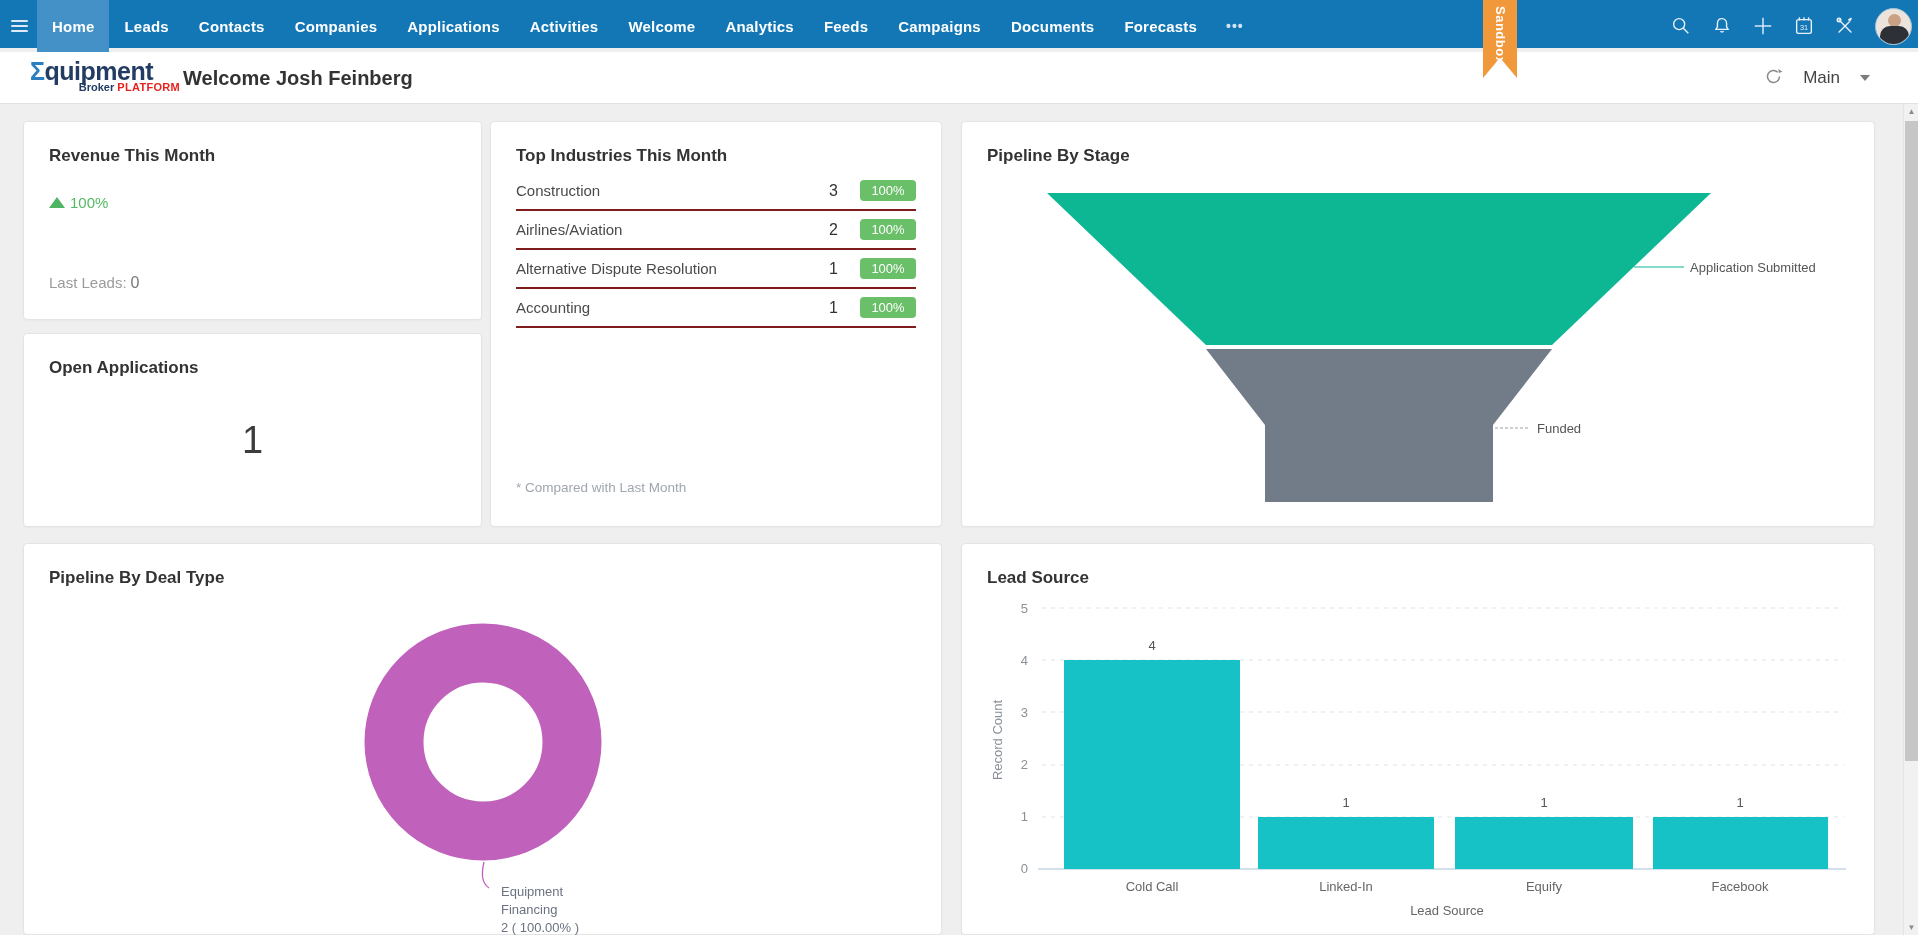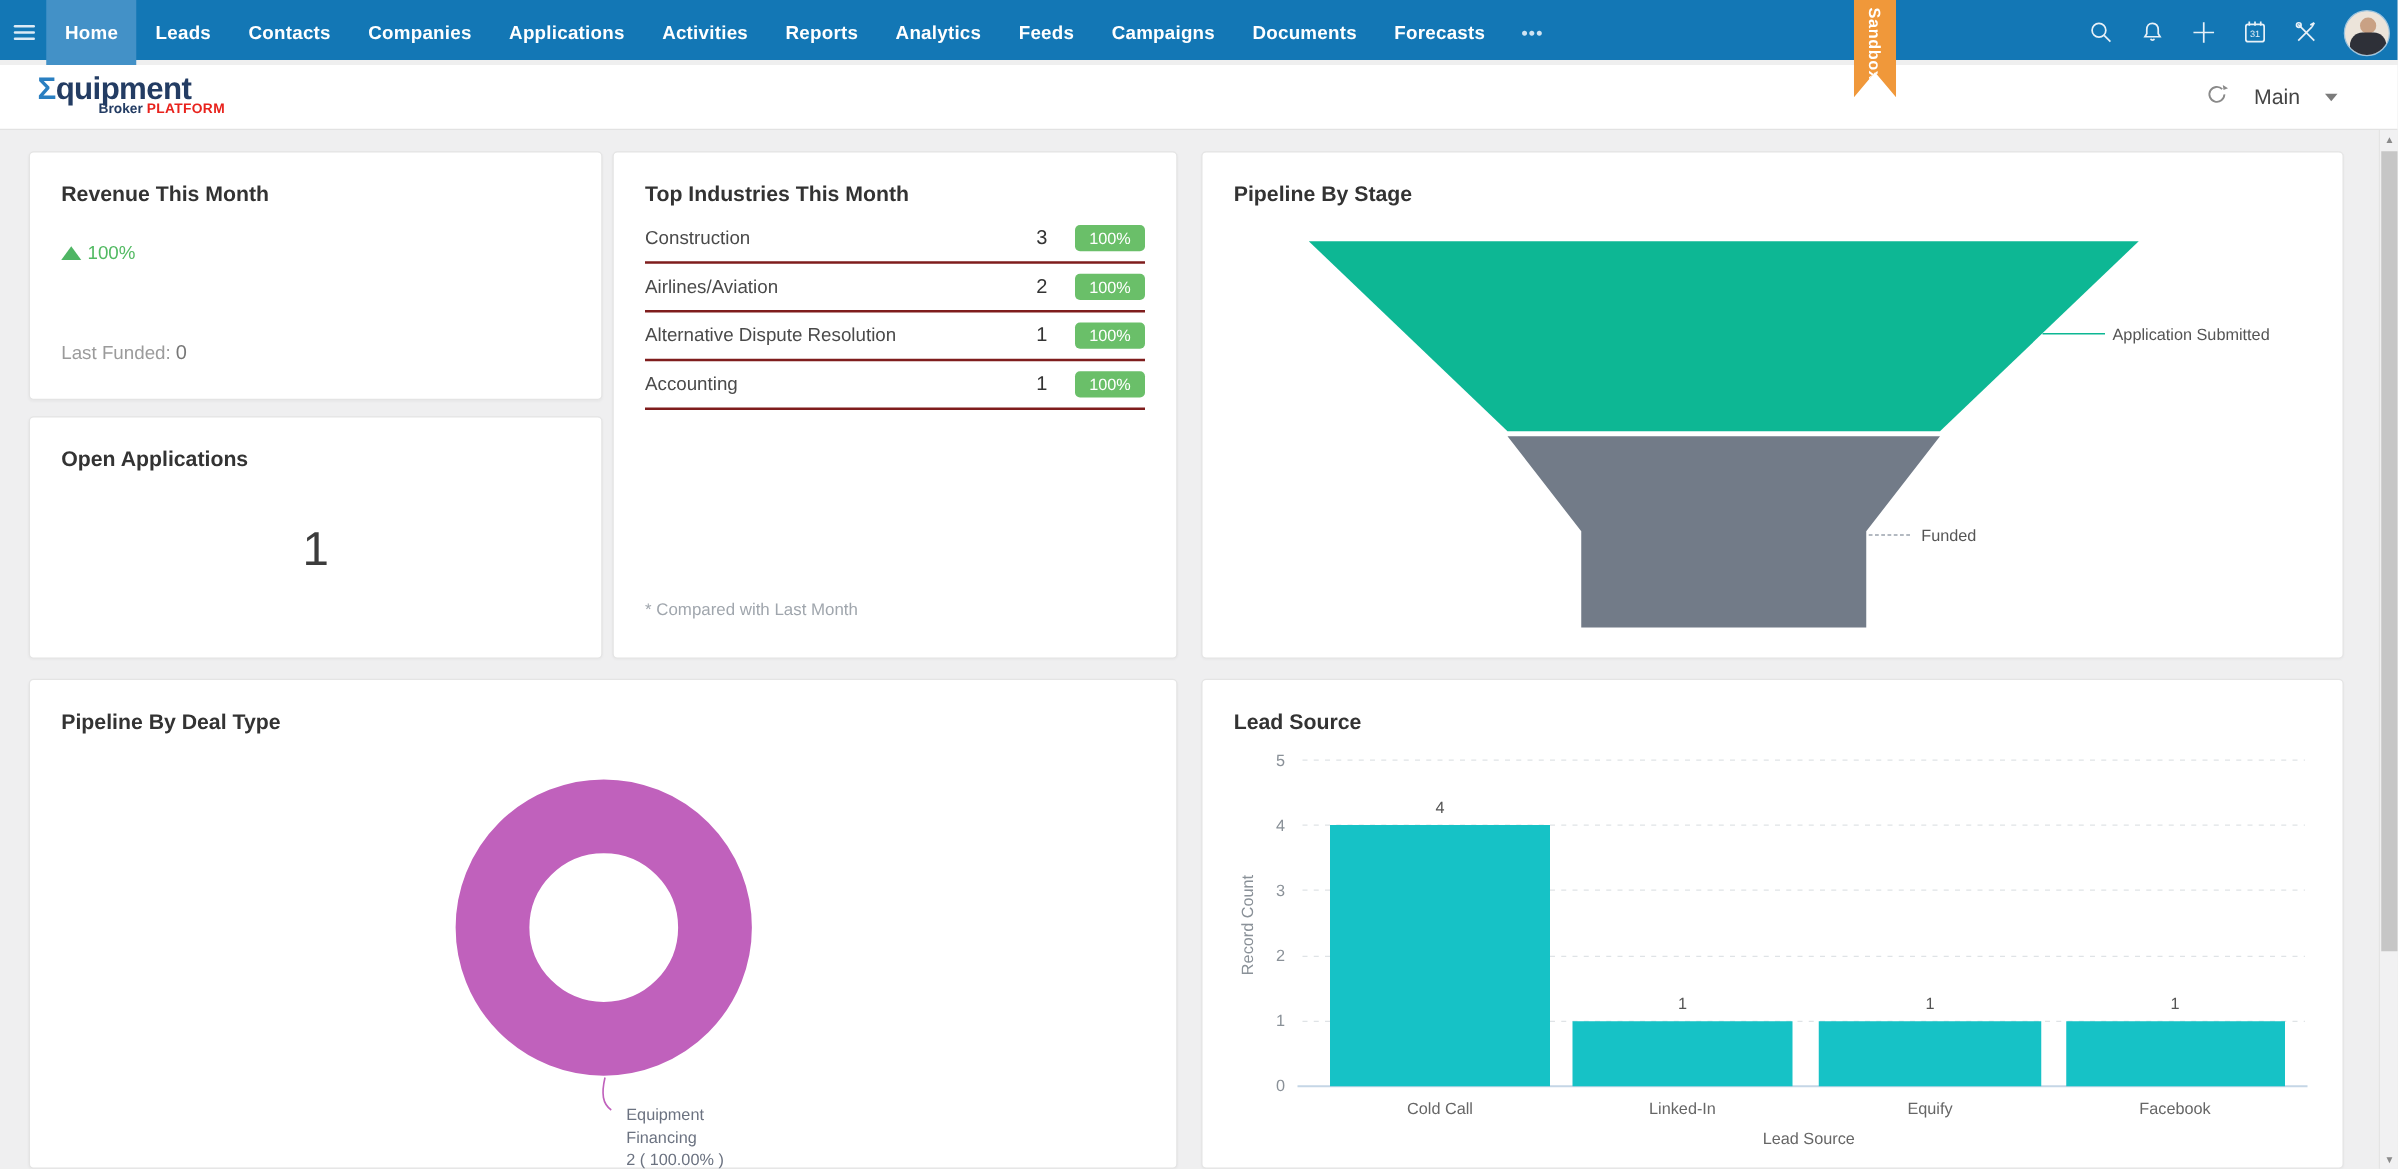--- a/index.html
+++ b/index.html
@@ -71,21 +71,21 @@
       <span></span>
       <span></span>
     </div>
   <div class="tabs">
     <div class="tab active">Home</div>
     <div class="tab">Leads</div>
     <div class="tab">Contacts</div>
     <div class="tab">Companies</div>
     <div class="tab">Applications</div>
     <div class="tab">Activities</div>
-    <div class="tab">Reports</div>
+    <div class="tab">Welcome</div>
     <div class="tab">Analytics</div>
     <div class="tab">Feeds</div>
     <div class="tab">Campaigns</div>
     <div class="tab">Documents</div>
     <div class="tab">Forecasts</div>
     <div class="tab-more">•••</div>
   </div>
   <div class="nav-icons">
     <div class="nicon">
       <svg width="22" height="22" viewBox="0 0 24 24">
@@ -131,20 +131,21 @@
 
 <div class="ribbon">
     <span>Sandbox</span>
   </div>
 
 <div class="header">
   <div class="logo">
     <div class="l1"><span class="sigma">Σ</span><span>quipment</span></div>
     <div class="l2"><span class="broker">Broker</span> <span class="platform">PLATFORM</span></div>
   </div>
+  <div class="welcome">Welcome Josh Feinberg</div>
   <div class="view-select">
     <span class="refresh-btn">
       <svg width="19" height="19" viewBox="0 0 20 20">
           <path d="M16.3 10a6.3 6.3 0 1 1-1.8-4.4" fill="none"></path>
           <path d="M15 2.2l.6 4.1 3.8-1.4z" fill="#8a8a8a" stroke="none"></path>
         </svg>
     </span>
     <span class="view-name">Main</span>
     <span class="caret-down"></span>
   </div>
@@ -154,21 +155,21 @@
 
   <div class="card" id="card-revenue">
     <div class="card-title">Revenue This Month</div>
     <div class="rev-row">
       <span class="rev-change">
         <span class="tri-up"></span>
         <span>100%</span>
       </span>
     </div>
     <div class="rev-last">
-      <span>Last Funded:</span><b>0</b>
+      <span>Last Leads:</span><b>0</b>
     </div>
   </div>
 
   <div class="card" id="card-industries">
     <div class="card-title">Top Industries This Month</div>
     <div class="ind-rows">
       <div class="ind-row">
         <span class="ind-name">Construction</span>
         <span class="ind-count">3</span>
         <span class="ind-badge">100%</span>

